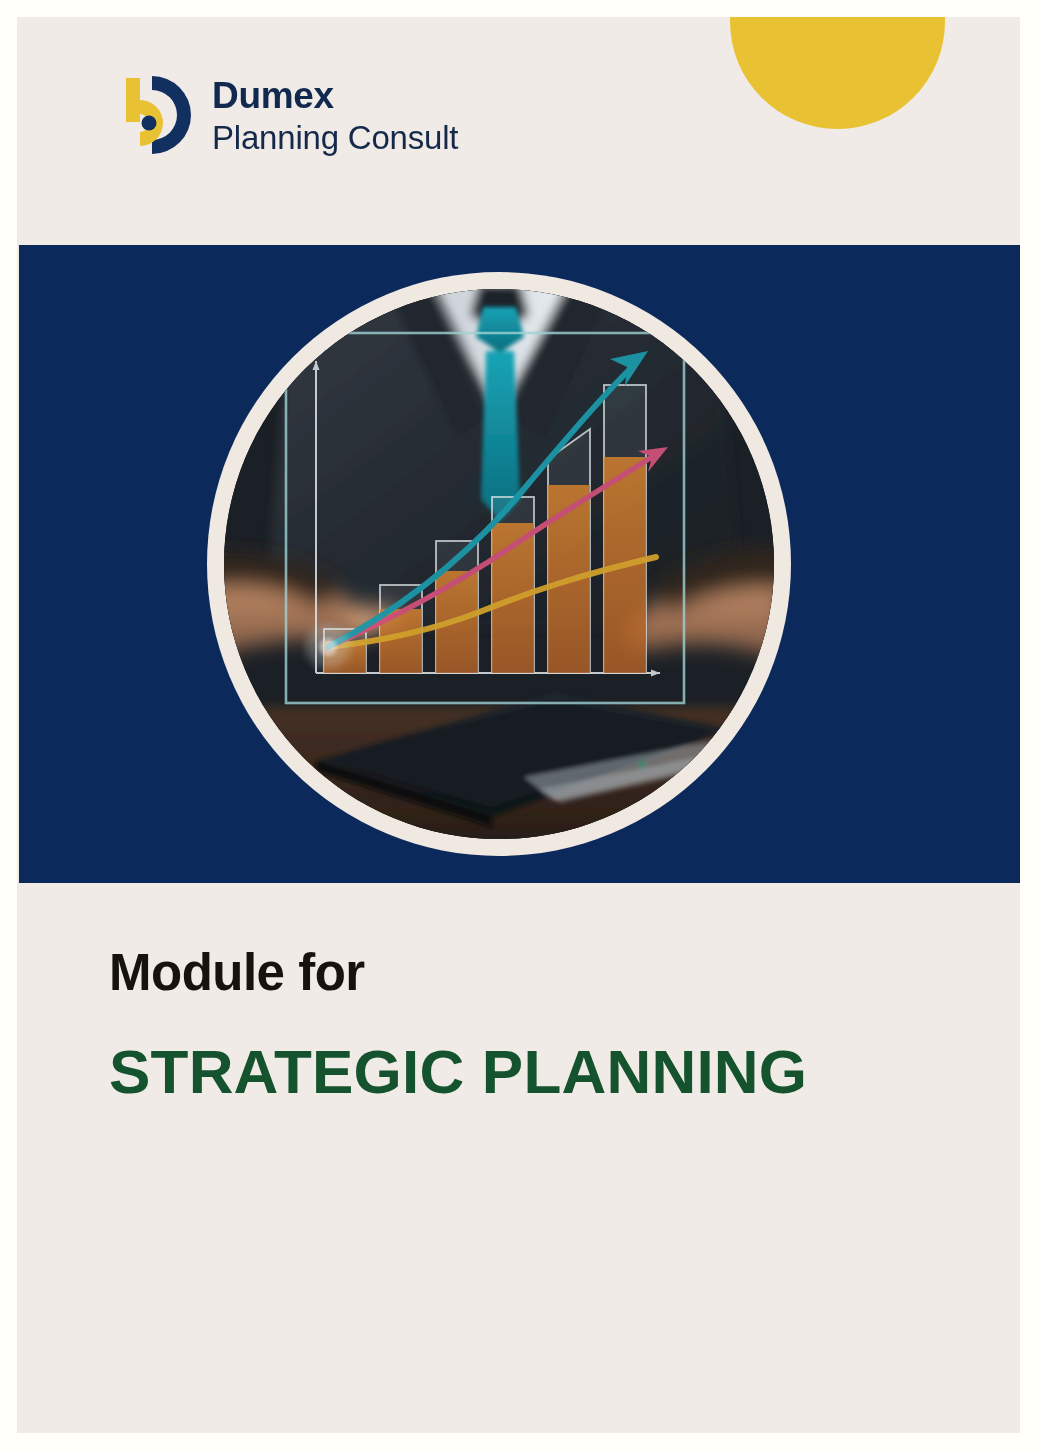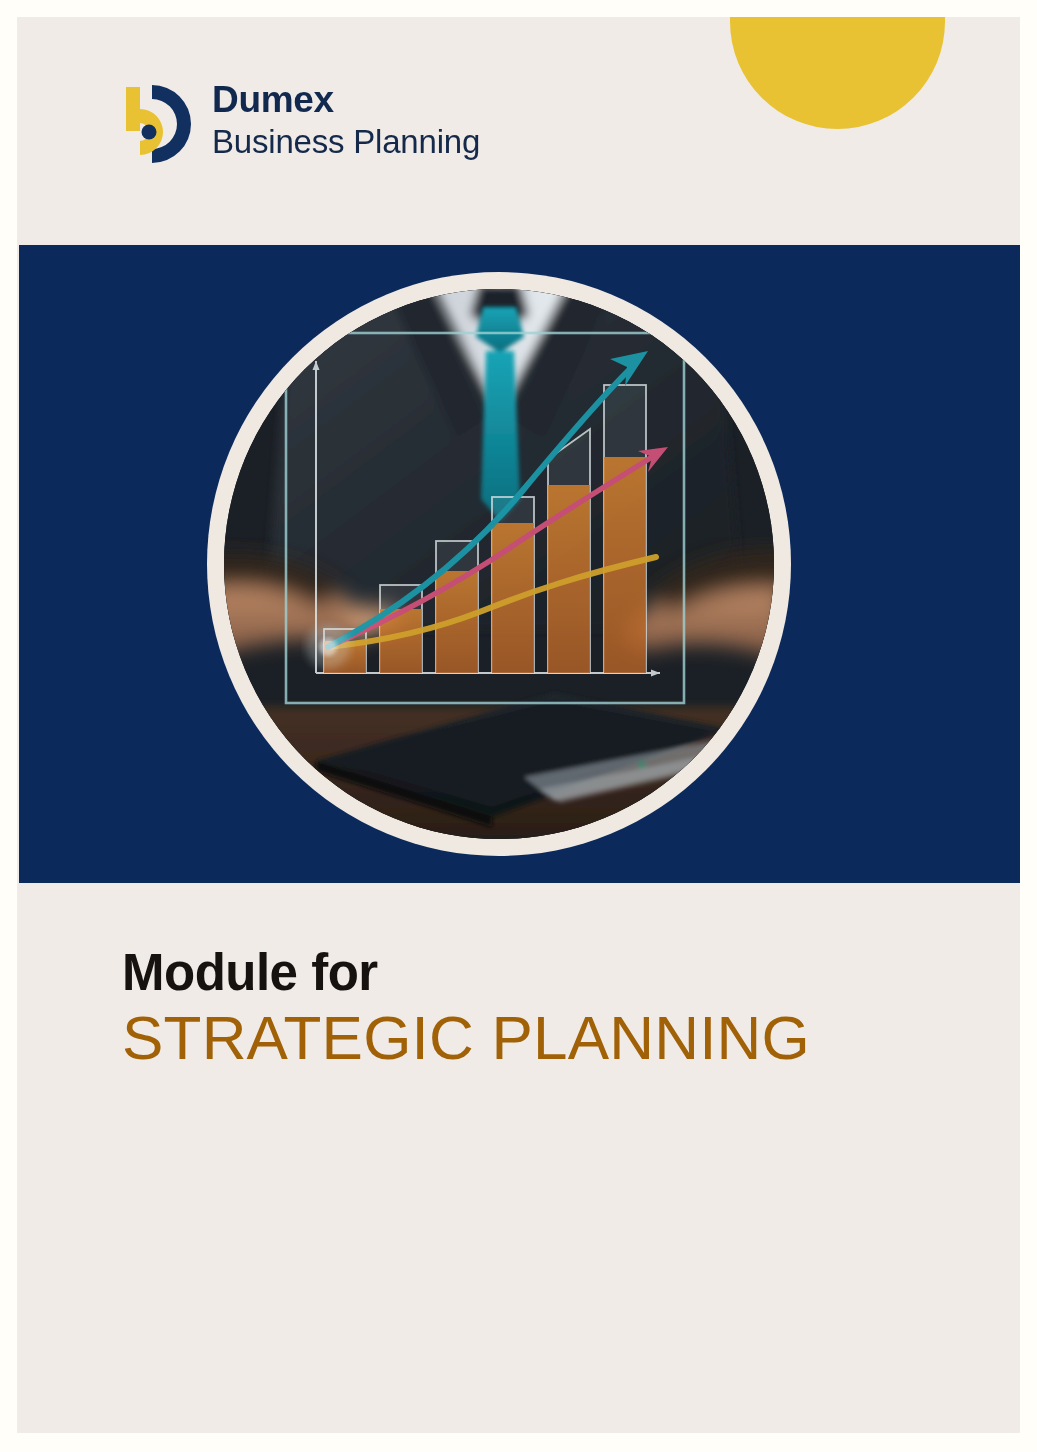--- a/index.html
+++ b/index.html
@@ -25,22 +25,22 @@
     position:absolute;
     left:713px; top:-103px;
     width:215px; height:215px;
     border-radius:50%;
     background:#e8c232;
   }
 
   
   #logo-block {
     position:absolute;
-    left:101px; top:64px;
-    display:flex; align-items:flex-start; gap:14px;
+    left:101px; top:55px;
+    display:flex; align-items:center; gap:14px;
   }
   #logo-mark { position:relative; width:80px; height:86px; flex:none; }
   #logo-mark svg { display:block; width:80px; height:86px; }
 
   #logo-words { display:flex; flex-direction:column; line-height:1.0; }
   #logo-name {
     font-size:37px; font-weight:bold; color:#11294f;
     letter-spacing:-0.3px;
   }
   #logo-tag {
@@ -69,28 +69,29 @@
   #photo {
     position:relative;
     width:100%; height:100%;
     border-radius:50%;
     overflow:hidden;
     background:#12161b;
   }
   #photo svg { display:block; width:100%; height:100%; }
 
   
-  #title-block { position:absolute; left:105px; top:928px; width:850px; }
+  #title-block { position:absolute; left:92px; top:928px; width:850px; }
 
   #eyebrow {
     font-size:51px; font-weight:bold; color:#16120f;
     letter-spacing:-0.5px; line-height:1.1;
   }
   #headline {
-    font-size:62px; font-weight:normal; color:#a16207;
+    margin-top:34px;
+    font-size:62px; font-weight:bold; color:#14532d;
     letter-spacing:0.2px; line-height:1.18;
     text-transform:uppercase;
   }
   #headline .hl-line { display:block; }
 </style>
 </head>
 <body>
 
 <div id="page">
 
@@ -106,21 +107,21 @@
         <path d="M8 6 h14 v44 h-14 Z" fill="#e8c232"></path>
 
         <path d="M22 28 A 23 23 0 1 1 22 74 L22 60 A 9 9 0 1 0 22 42 Z" fill="#e8c232"></path>
 
         <circle cx="31" cy="51" r="7.5" fill="#12305f"></circle>
       </svg>
     </div>
 
     <div id="logo-words">
       <div id="logo-name">Dumex</div>
-      <div id="logo-tag">Business Planning</div>
+      <div id="logo-tag">Planning Consult</div>
     </div>
   </div>
 
   <div id="image-band">
 
     <div id="photo-ring">
       <div id="photo">
 
         <svg viewBox="0 0 550 550" xmlns="http://www.w3.org/2000/svg" preserveAspectRatio="xMidYMid slice">
           <defs>

